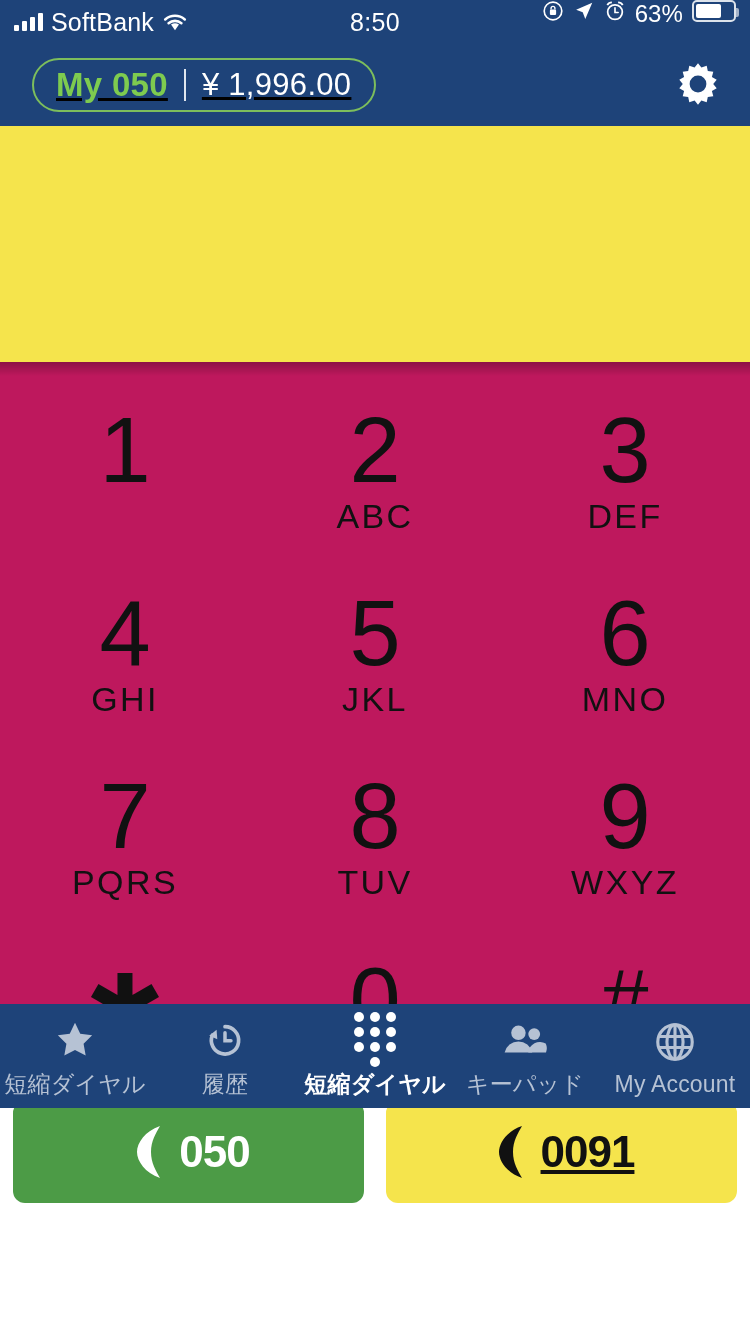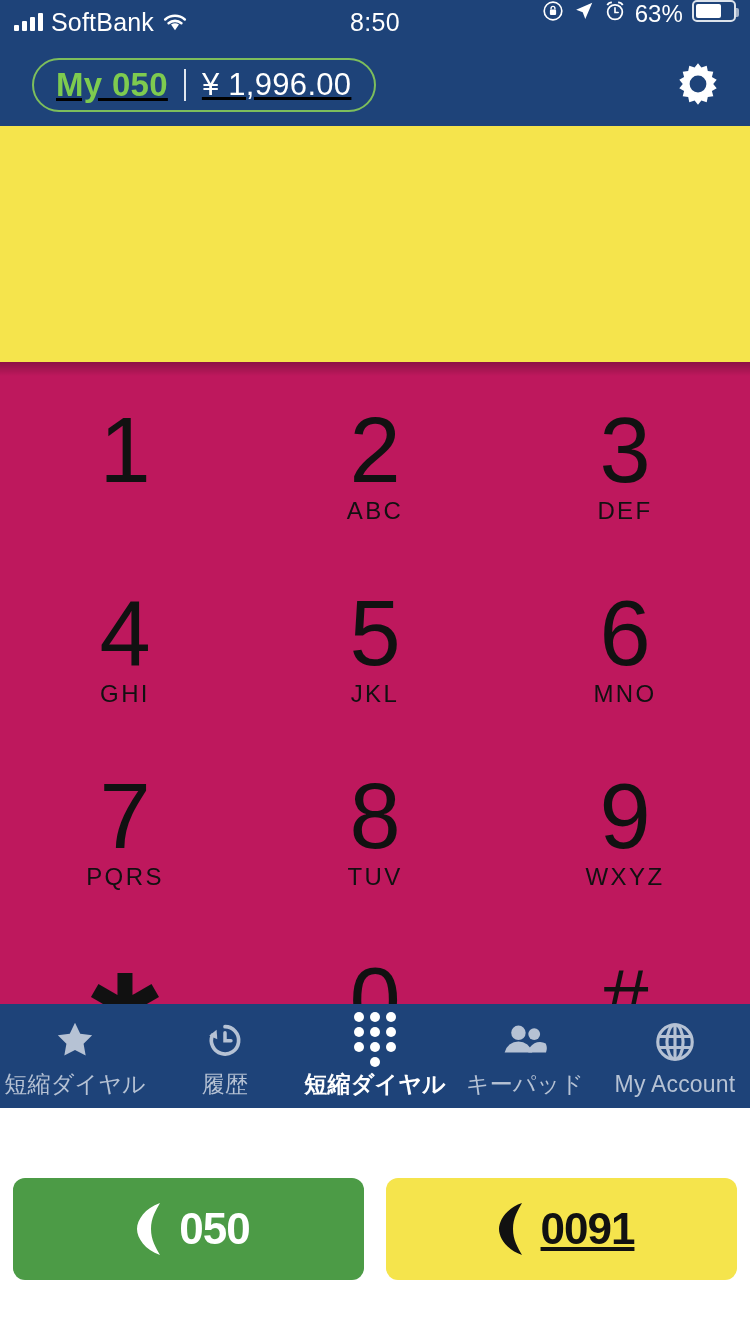--- a/index.html
+++ b/index.html
@@ -122,31 +122,31 @@
     background:none; border:none; cursor:pointer;
     -webkit-tap-highlight-color:transparent;
     padding:0;
   }
   .key-digit {
     font-family:"Liberation Sans", sans-serif;
     font-size:92px; font-weight:300; line-height:.92;
     color:#111111;
   }
   .key-sub {
-    font-size:24px; font-weight:400; letter-spacing:2.4px;
+    font-size:34px; font-weight:400; letter-spacing:2.4px;
     color:#111111; margin-top:4px; height:30px;
   }
   .key-sub.empty { visibility:hidden; }
   .key-sub.plus { font-size:26px; letter-spacing:0; margin-top:2px; }
   .key-digit.sym { font-size:84px; font-weight:400; }
   .key-digit.star { font-size:96px; line-height:.6; position:relative; top:10px; }
 
   
   .call-row {
-    position:absolute; top:1178px; left:0;
+    position:absolute; top:1101px; left:0;
     width:750px; height:102px;
     display:flex; gap:22px;
     padding:0 13px;
     border-radius:21px;
   }
   .call-btn {
     flex:1; border-radius:12px; border:none; cursor:pointer;
     display:flex; align-items:center; justify-content:center;
     gap:6px;
   }

